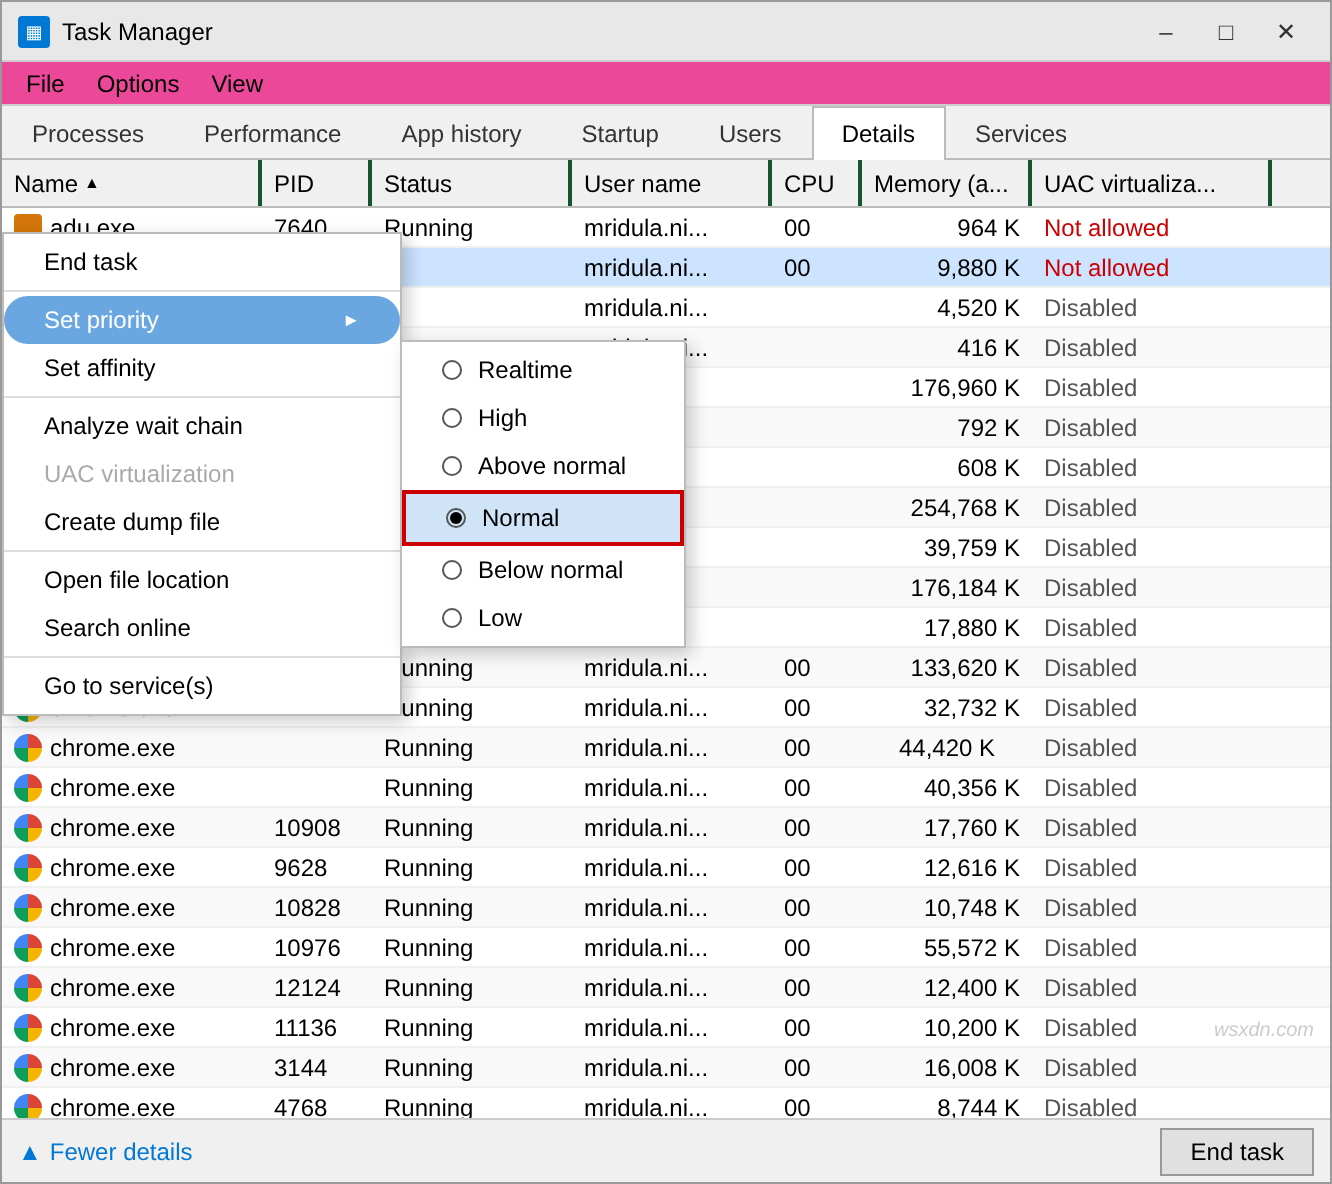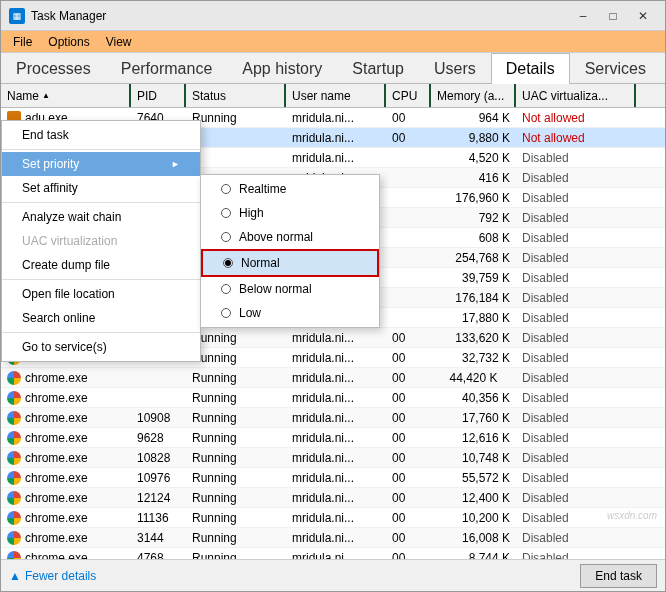--- a/index.html
+++ b/index.html
@@ -55,21 +55,21 @@
       border: none;
       background: transparent;
       cursor: pointer;
       font-size: 12px;
       display: flex;
       align-items: center;
       justify-content: center;
       color: #333;
     }
     .menu-bar {
-      background: #fdba74;
+      background: #ec4899;
       height: 22px;
       display: flex;
       align-items: center;
       border-bottom: 1px solid #ccc;
       flex-shrink: 0;
       padding: 0 4px;
     }
     .menu-item {
       padding: 2px 8px;
       cursor: pointer;
@@ -78,21 +78,21 @@
     }
     .tabs-bar {
       background: #f0f0f0;
       display: flex;
       border-bottom: 1px solid #bbb;
       flex-shrink: 0;
     }
     .tab {
       padding: 6px 14px;
       cursor: pointer;
-      font-size: 16px;
+      font-size: 12px;
       color: #333;
       border: 1px solid transparent;
       border-bottom: none;
       margin-bottom: -1px;
     }
     .tab.active {
       background: white;
       border-color: #bbb;
       border-bottom-color: white;
       color: #000;
@@ -202,38 +202,38 @@
     }
     .ctx-item {
       padding: 5px 20px;
       cursor: pointer;
       font-size: 12px;
       color: #000;
       display: flex;
       align-items: center;
       justify-content: space-between;
     }
-    .ctx-item.highlighted-ctx { background: #6aa7e0; color: white; }
+    .ctx-item.highlighted-ctx { background: #6aa7e0; color: white; border-radius: 12px; }
     .ctx-separator {
       height: 1px;
       background: #ddd;
       margin: 2px 0;
     }
     .ctx-item .arrow { font-size: 9px; }
     .ctx-item.grayed { color: #aaa; }
 
     
     .submenu {
       position: absolute;
       top: 90px;
       left: 199px;
       background: white;
       border: 1px solid #bbb;
       box-shadow: 3px 3px 8px rgba(0,0,0,0.2);
-      width: 180px;
+      width: 143px;
       z-index: 101;
       padding: 2px 0;
     }
     .sub-item {
       padding: 5px 20px;
       cursor: pointer;
       font-size: 12px;
       color: #000;
       display: flex;
       align-items: center;

